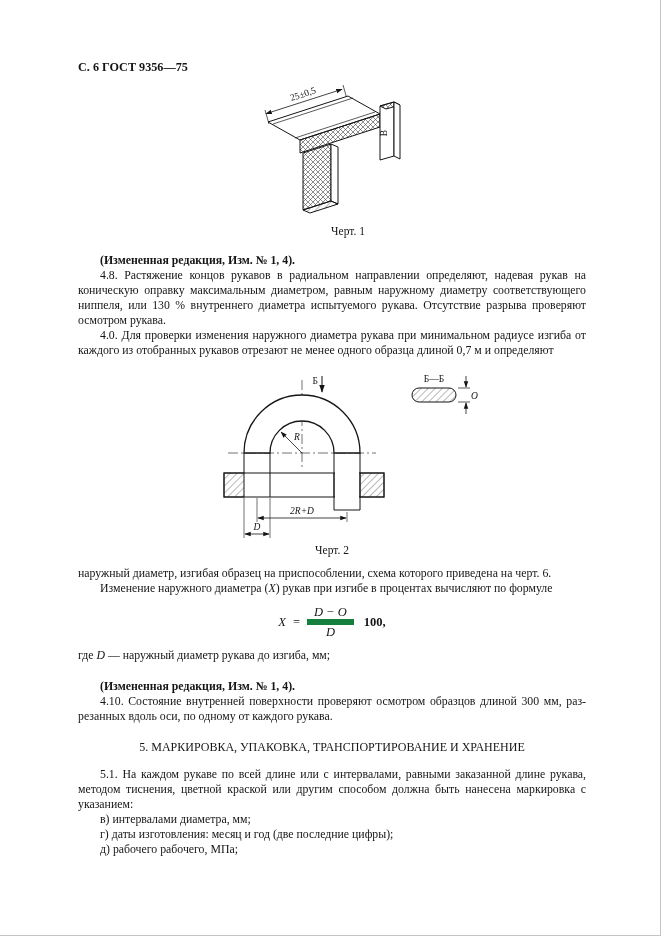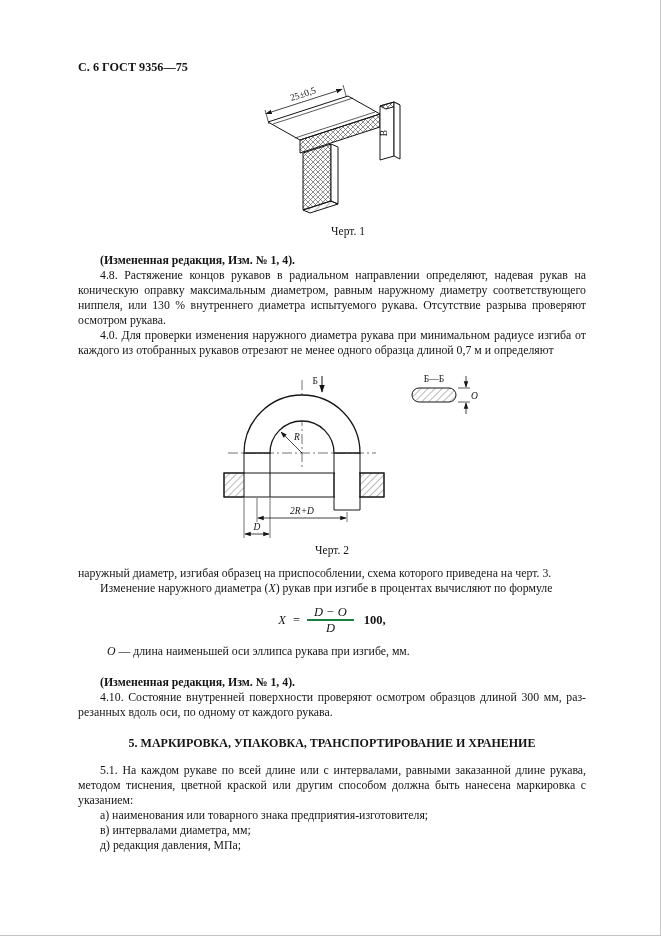--- a/index.html
+++ b/index.html
@@ -16,25 +16,25 @@
   .bold{font-weight:bold;margin-top:16px;}
   .fig{display:flex;flex-direction:column;align-items:center;margin:4px 0 10px 0;}
   .fig1{transform:translateX(16px);margin-top:2px;}
   .fig2{margin-top:10px;}
   .figcaption{font-size:11.5px;text-align:center;}
   svg{display:block;}
   svg text{font-family:"Liberation Serif", serif;font-size:9.5px;fill:#151515;}
   .it, i{font-style:italic;}
   .formula-row{display:flex;justify-content:center;align-items:center;gap:7px;margin:9px 0 9px 0;font-size:12.5px;}
   .frac{display:inline-flex;flex-direction:column;align-items:center;line-height:14px;}
-  .frac .num{border-bottom:2px solid #15803d;padding:0 7px;}
+  .frac .num{border-bottom:6px solid #15803d;padding:0 7px;}
   .f-var{font-style:italic;}
   .f-factor{margin-left:3px;font-weight:bold;}
   .where2{padding-left:29px;text-indent:0;}
-  .sec-heading{font-weight:bold;font-size:12px;text-align:center;margin:16px 0 12px 0;line-height:15px;}
+  .sec-heading{font-weight:normal;font-size:12px;text-align:center;margin:16px 0 12px 0;line-height:15px;}
 </style>
 </head>
 <body>
 
 <div class="page">
   <div class="content">
 
     <div class="pg-header">С. 6 ГОСТ 9356—75</div>
 
     <figure class="fig fig1">
@@ -128,39 +128,39 @@
           <text x="146" y="16" text-anchor="end">Б</text>
           <text x="262" y="14" text-anchor="middle">Б—Б</text>
           <text x="299" y="31" class="it">O</text>
           <text x="130" y="146" text-anchor="middle" class="it">2R+D</text>
           <text x="85" y="162" text-anchor="middle" class="it">D</text>
         </g>
       </svg>
       <figcaption class="figcaption">Черт. 2</figcaption>
     </figure>
 
-    <p>наружный диаметр, изгибая образец на приспособлении, схема которого приведена на черт. 3.</p>
+    <p>наружный диаметр, изгибая образец на приспособлении, схема которого приведена на черт. 6.</p>
     <p class="indent"><span>Изменение наружного диаметра (</span><i>X</i><span>) рукав при изгибе в процентах вычисляют по формуле</span></p>
 
     <div class="formula-row">
       <span class="f-var">X</span>
       <span>=</span>
       <span class="frac">
         <span class="num f-var">D − O</span>
         <span class="den f-var">D</span>
       </span>
       <span class="f-factor">100,</span>
     </div>
 
-    <p class="where2"><i>О</i><span> — длина наименьшей оси эллипса рукава при изгибе, мм.</span></p>
+    <p><span>где</span> <i>D</i><span> — наружный диаметр рукава до изгиба, мм;</span></p>
 
     <p class="bold indent">(Измененная редакция, Изм. № 1, 4).</p>
     <p class="indent">4.10. Состояние внутренней поверхности проверяют осмотром образцов длиной 300 мм, раз­резанных вдоль оси, по одному от каждого рукава.</p>
 
     <h2 class="sec-heading">5. МАРКИРОВКА, УПАКОВКА, ТРАНСПОРТИРОВАНИЕ И ХРАНЕНИЕ</h2>
 
     <p class="indent">5.1. На каждом рукаве по всей длине или с интервалами, равными заказанной длине рукава, методом тиснения, цветной краской или другим способом должна быть нанесена маркировка с указанием:</p>
-    <p class="indent">а) наименования или товарного знака предприятия-изготовителя;</p>
     <p class="indent">в) интервалами диаметра, мм;</p>
-    <p class="indent">д) редакция давления, МПа;</p>
+    <p class="indent">г) даты изготовления: месяц и год (две последние цифры);</p>
+    <p class="indent">д) рабочего рабочего, МПа;</p>
 
   </div>
 </div>
 
 </body></html>

